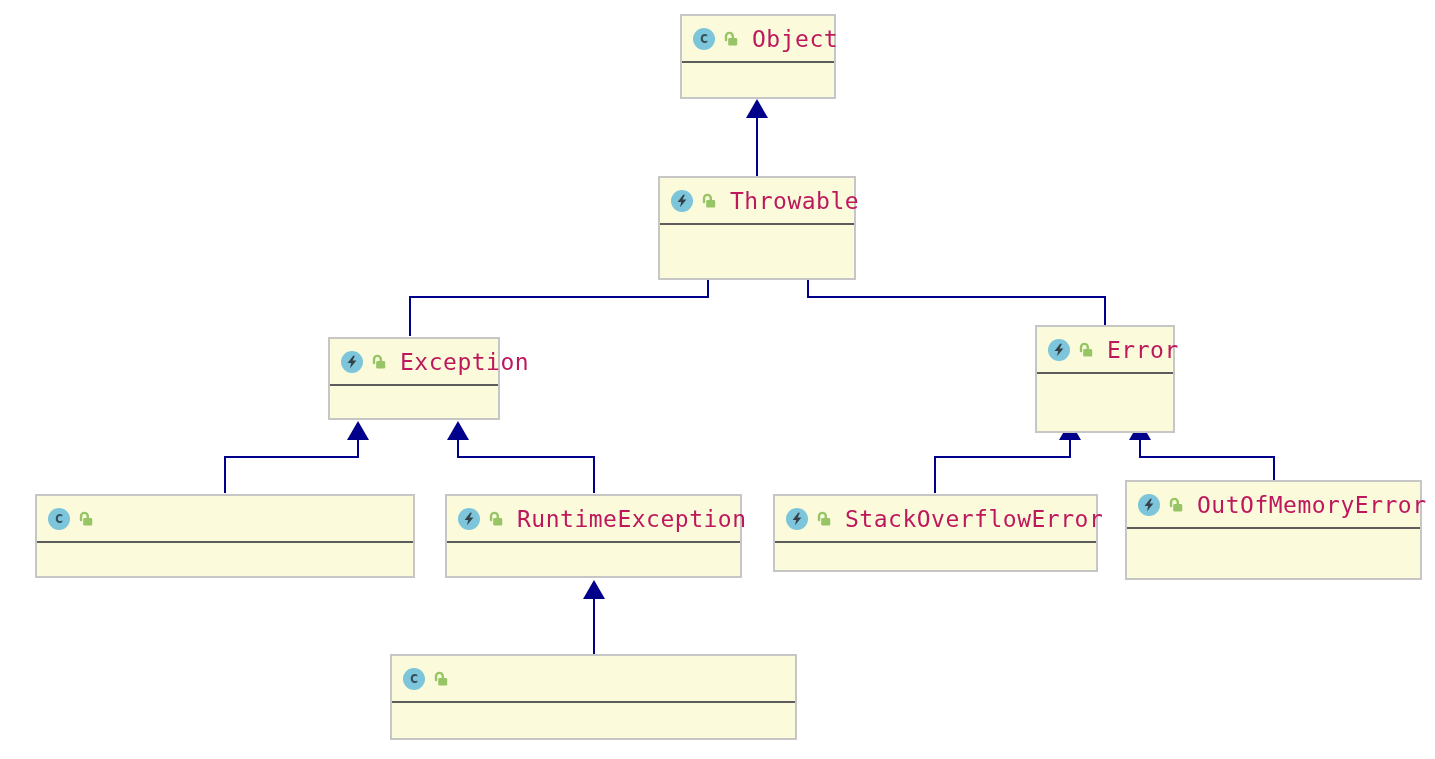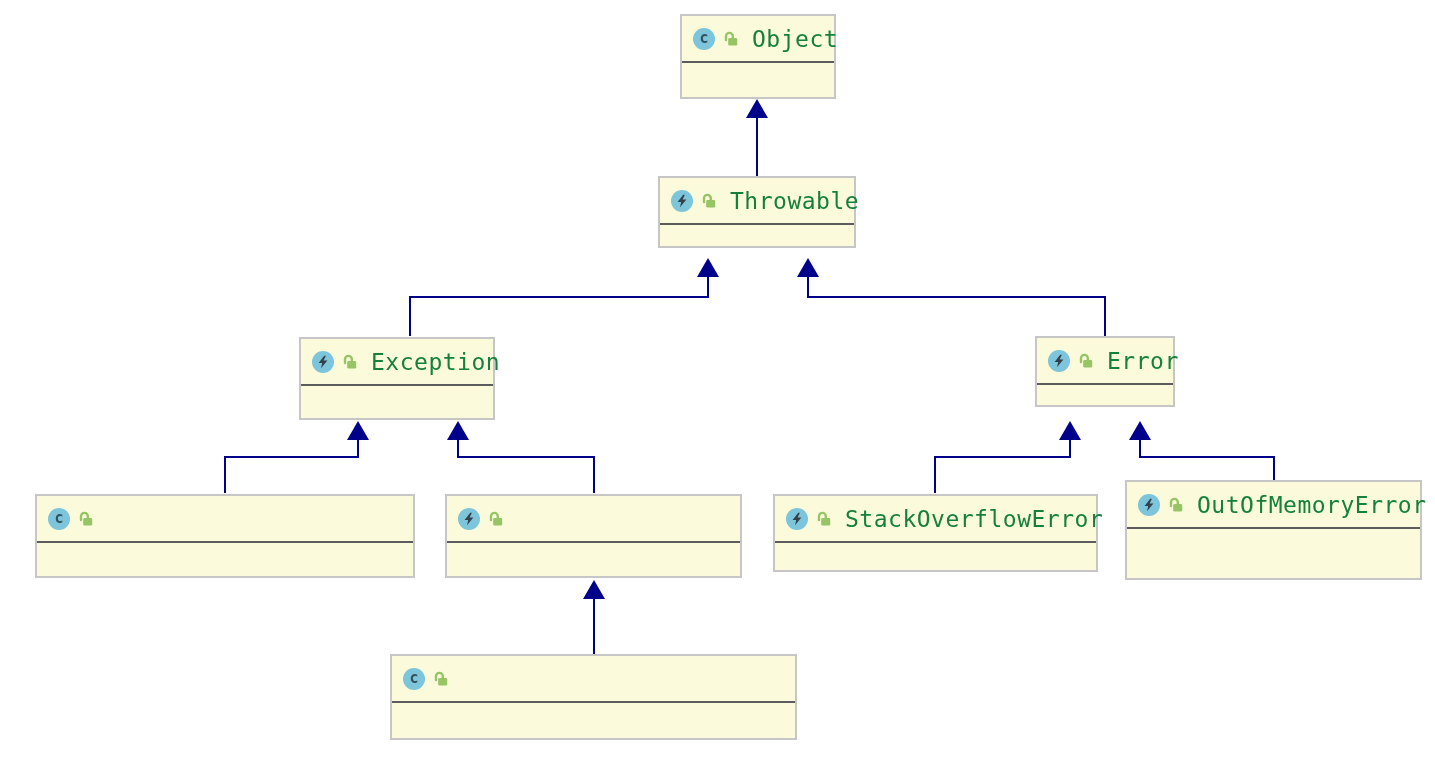--- a/index.html
+++ b/index.html
@@ -37,21 +37,21 @@
     padding: 0 14px 0 11px;
     border-bottom: 2px solid #5c5c5c;
     white-space: nowrap;
   }
   .node-members {
     flex: 1 1 auto;
   }
   .node-label {
     margin-left: 13px;
     font-size: 23px;
-    color: #15803d;
+    color: #be185d;
     letter-spacing: 0.5px;
   }
   .badge-circle {
     width: 22px;
     height: 22px;
     border-radius: 50%;
     background: #7cc5da;
     display: inline-flex;
     align-items: center;
     justify-content: center;
@@ -106,57 +106,57 @@
         <svg width="17" height="17" viewBox="0 0 17 17">
             <path d="M4,10 V6.3 a3.4,3.4 0 0 1 6.8,0 V8" stroke="#97c465" stroke-width="2.4" fill="none" stroke-linecap="round"></path>
             <rect x="6.2" y="8" width="9" height="7.6" rx="1.4" fill="#97c465"></rect>
           </svg>
       </span>
       <span class="node-label">Object</span>
     </div>
     <div class="node-members"></div>
   </div>
 
-  <div class="node" style="left:658px; top:176px; width:198px; height:72px">
+  <div class="node" style="left:658px; top:176px; width:198px; height:104px">
     <div class="node-title">
       <span class="badge-circle">
         <svg width="14" height="14" viewBox="0 0 14 14">
             <polygon points="8.2,0.8 2.6,7.9 6.2,7.9 5,13.2 11.4,5.6 7.6,5.6 9.9,0.8" fill="#35414a"></polygon>
           </svg>
       </span>
       <span class="lock-icon">
         <svg width="17" height="17" viewBox="0 0 17 17">
             <path d="M4,10 V6.3 a3.4,3.4 0 0 1 6.8,0 V8" stroke="#97c465" stroke-width="2.4" fill="none" stroke-linecap="round"></path>
             <rect x="6.2" y="8" width="9" height="7.6" rx="1.4" fill="#97c465"></rect>
           </svg>
       </span>
       <span class="node-label">Throwable</span>
     </div>
     <div class="node-members"></div>
   </div>
 
-  <div class="node" style="left:299px; top:337px; width:196px; height:83px">
+  <div class="node" style="left:328px; top:337px; width:172px; height:83px">
     <div class="node-title">
       <span class="badge-circle">
         <svg width="14" height="14" viewBox="0 0 14 14">
             <polygon points="8.2,0.8 2.6,7.9 6.2,7.9 5,13.2 11.4,5.6 7.6,5.6 9.9,0.8" fill="#35414a"></polygon>
           </svg>
       </span>
       <span class="lock-icon">
         <svg width="17" height="17" viewBox="0 0 17 17">
             <path d="M4,10 V6.3 a3.4,3.4 0 0 1 6.8,0 V8" stroke="#97c465" stroke-width="2.4" fill="none" stroke-linecap="round"></path>
             <rect x="6.2" y="8" width="9" height="7.6" rx="1.4" fill="#97c465"></rect>
           </svg>
       </span>
       <span class="node-label">Exception</span>
     </div>
     <div class="node-members"></div>
   </div>
 
-  <div class="node" style="left:1035px; top:336px; width:140px; height:71px">
+  <div class="node" style="left:1035px; top:325px; width:140px; height:108px">
     <div class="node-title">
       <span class="badge-circle">
         <svg width="14" height="14" viewBox="0 0 14 14">
             <polygon points="8.2,0.8 2.6,7.9 6.2,7.9 5,13.2 11.4,5.6 7.6,5.6 9.9,0.8" fill="#35414a"></polygon>
           </svg>
       </span>
       <span class="lock-icon">
         <svg width="17" height="17" viewBox="0 0 17 17">
             <path d="M4,10 V6.3 a3.4,3.4 0 0 1 6.8,0 V8" stroke="#97c465" stroke-width="2.4" fill="none" stroke-linecap="round"></path>
             <rect x="6.2" y="8" width="9" height="7.6" rx="1.4" fill="#97c465"></rect>
@@ -188,20 +188,21 @@
         <svg width="14" height="14" viewBox="0 0 14 14">
             <polygon points="8.2,0.8 2.6,7.9 6.2,7.9 5,13.2 11.4,5.6 7.6,5.6 9.9,0.8" fill="#35414a"></polygon>
           </svg>
       </span>
       <span class="lock-icon">
         <svg width="17" height="17" viewBox="0 0 17 17">
             <path d="M4,10 V6.3 a3.4,3.4 0 0 1 6.8,0 V8" stroke="#97c465" stroke-width="2.4" fill="none" stroke-linecap="round"></path>
             <rect x="6.2" y="8" width="9" height="7.6" rx="1.4" fill="#97c465"></rect>
           </svg>
       </span>
+      <span class="node-label">RuntimeException</span>
     </div>
     <div class="node-members"></div>
   </div>
 
   <div class="node" style="left:773px; top:494px; width:325px; height:78px">
     <div class="node-title">
       <span class="badge-circle">
         <svg width="14" height="14" viewBox="0 0 14 14">
             <polygon points="8.2,0.8 2.6,7.9 6.2,7.9 5,13.2 11.4,5.6 7.6,5.6 9.9,0.8" fill="#35414a"></polygon>
           </svg>

